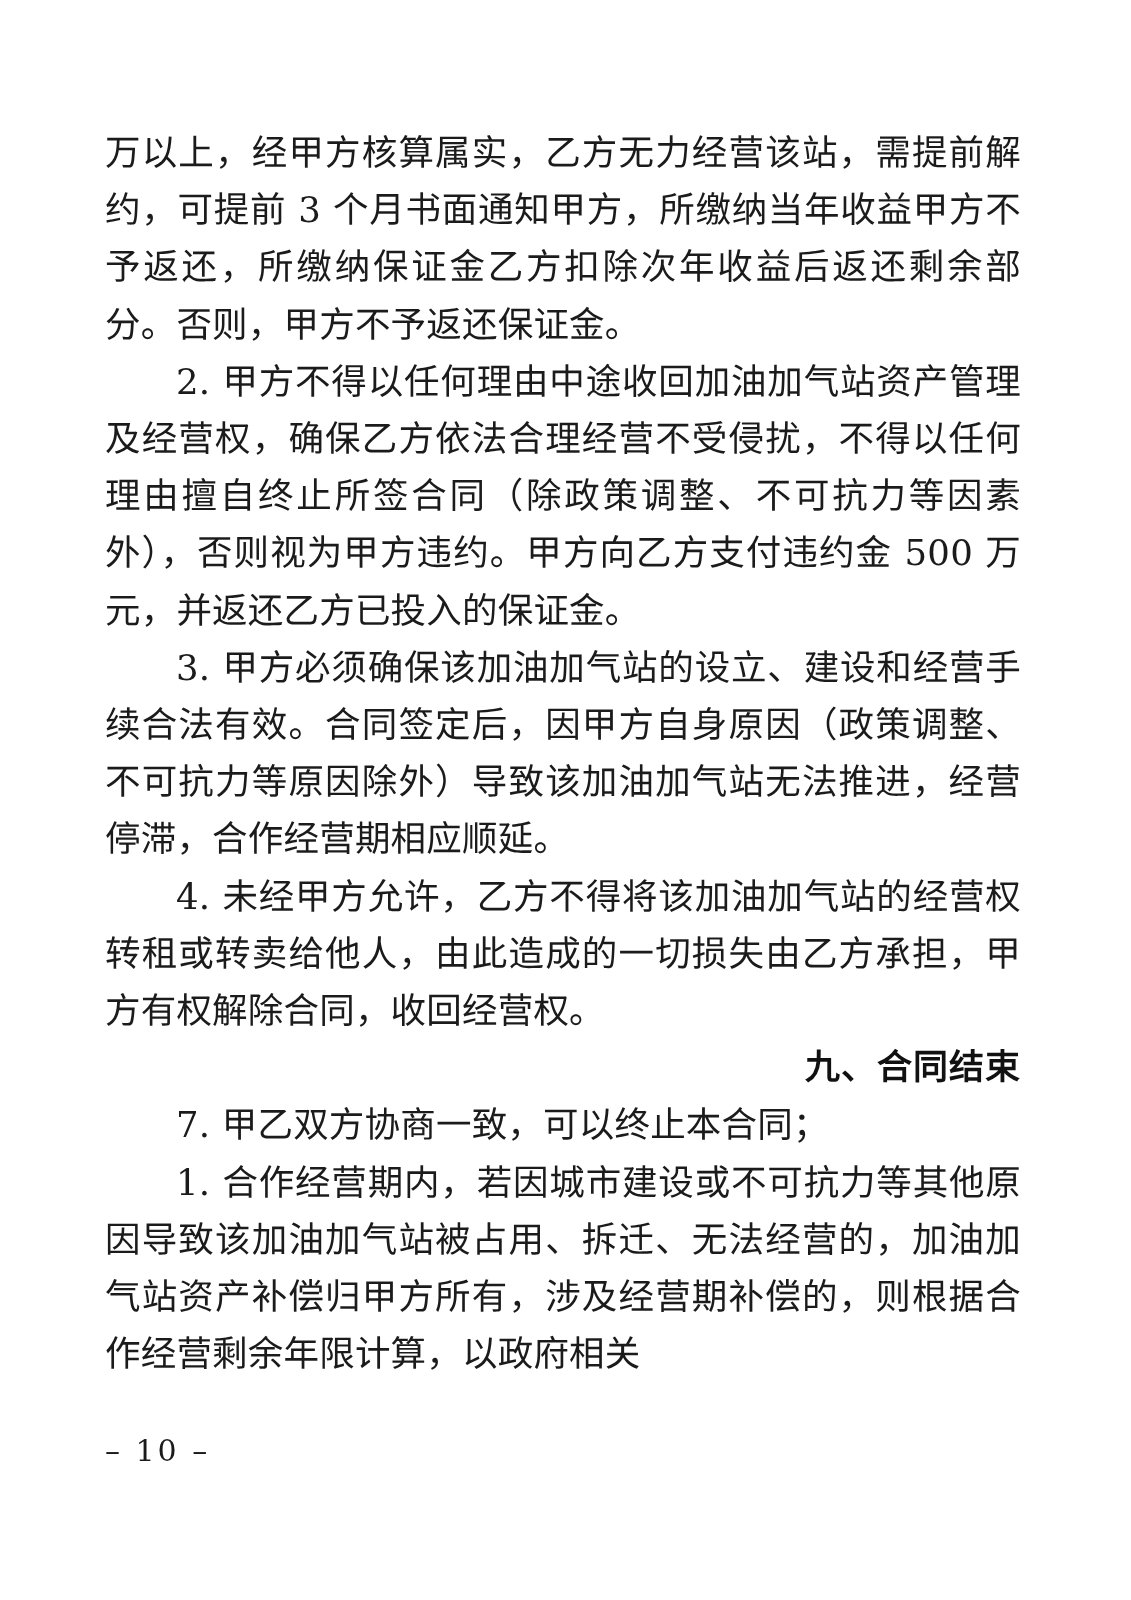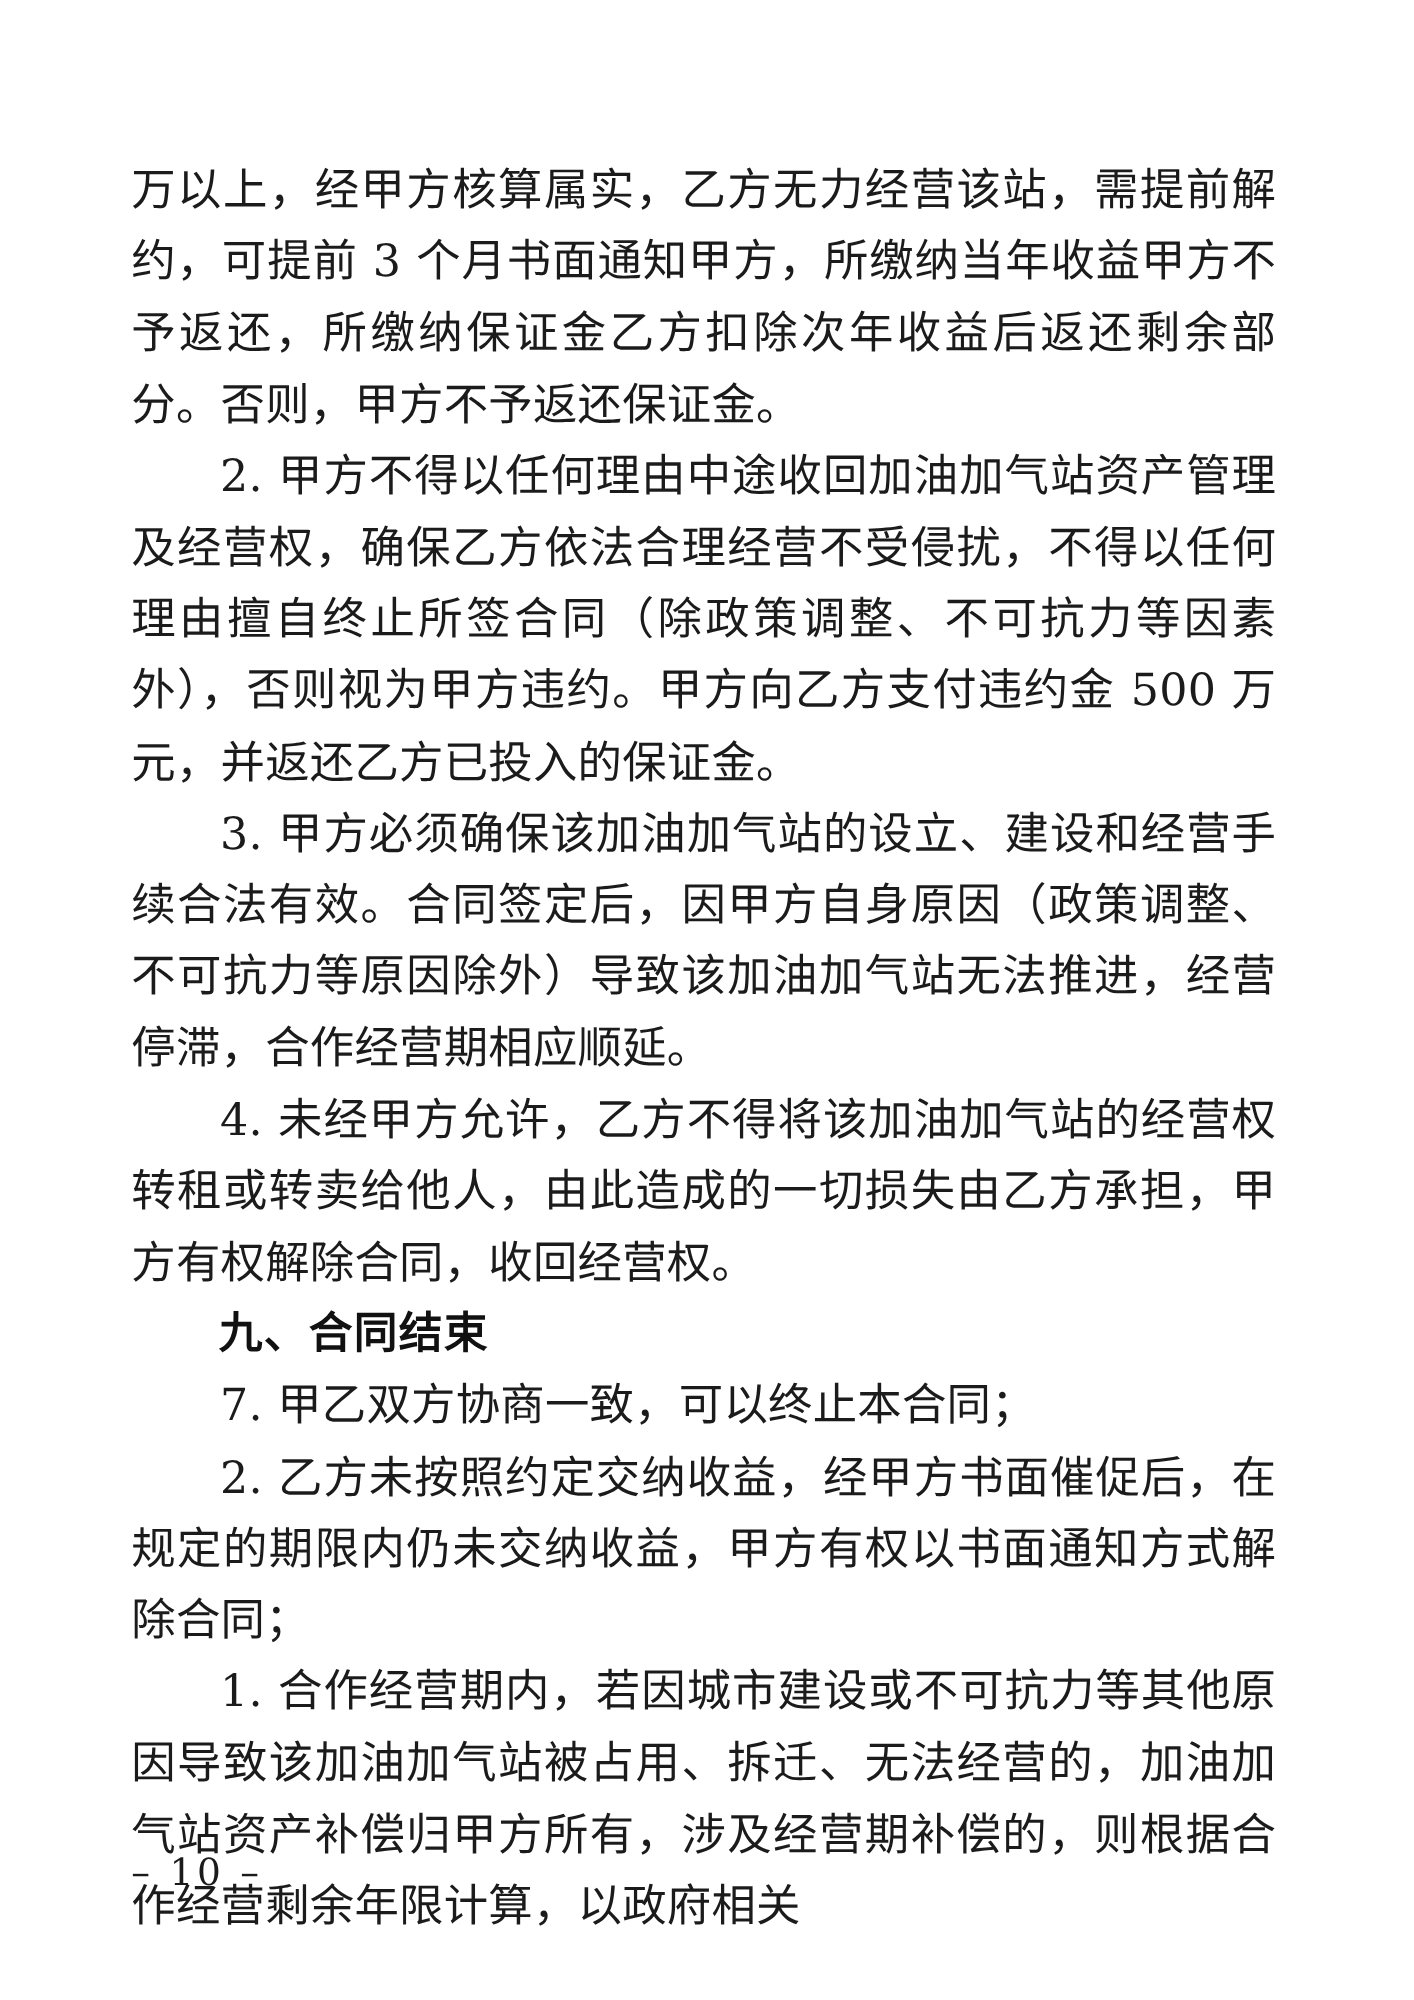--- a/index.html
+++ b/index.html
@@ -47,25 +47,26 @@
   }
   .heading {
     font-family: "DejaVu Sans", "Liberation Sans", sans-serif;
     font-weight: bold;
     font-size: 35px;
     line-height: 57.2px;
     text-indent: 70px;
     letter-spacing: 1px;
     margin: 0;
     color: #111111;
+    text-align: right;
   }
   #footer {
     position: absolute;
     left: 105px;
-    top: 1479px;
+    top: 1431px;
     font-family: "DejaVu Serif", "Liberation Serif", serif;
     font-size: 30px;
     line-height: 40px;
     letter-spacing: 3px;
     color: #1b1b1b;
   }
 </style>
 </head>
 <body>
 
@@ -78,21 +79,20 @@
     <p class="para indent">2. 甲方不得以任何理由中途收回加油加气站资产管理及经营权，确保乙方依法合理经营不受侵扰，不得以任何理由擅自终止所签合同（除政策调整、不可抗力等因素外），否则视为甲方违约。甲方向乙方支付违约金 500 万元，并返还乙方已投入的保证金。</p>
 
     <p class="para indent">3. 甲方必须确保该加油加气站的设立、建设和经营手续合法有效。合同签定后，因甲方自身原因（政策调整、不可抗力等原因除外）导致该加油加气站无法推进，经营停滞，合作经营期相应顺延。</p>
 
     <p class="para indent">4. 未经甲方允许，乙方不得将该加油加气站的经营权转租或转卖给他人，由此造成的一切损失由乙方承担，甲方有权解除合同，收回经营权。</p>
 
     <h2 class="heading">九、合同结束</h2>
 
     <p class="para indent">7. 甲乙双方协商一致，可以终止本合同；</p>
 
-    <p class="para indent">2. 乙方未按照约定交纳收益，经甲方书面催促后，在规定的期限内仍未交纳收益，甲方有权以书面通知方式解除合同；</p>
 
 
 
     <p class="para indent">1. 合作经营期内，若因城市建设或不可抗力等其他原因导致该加油加气站被占用、拆迁、无法经营的，加油加气站资产补偿归甲方所有，涉及经营期补偿的，则根据合作经营剩余年限计算，以政府相关</p>
 
   </div>
 
   <div id="footer">– 10 –</div>
 
 </div>

